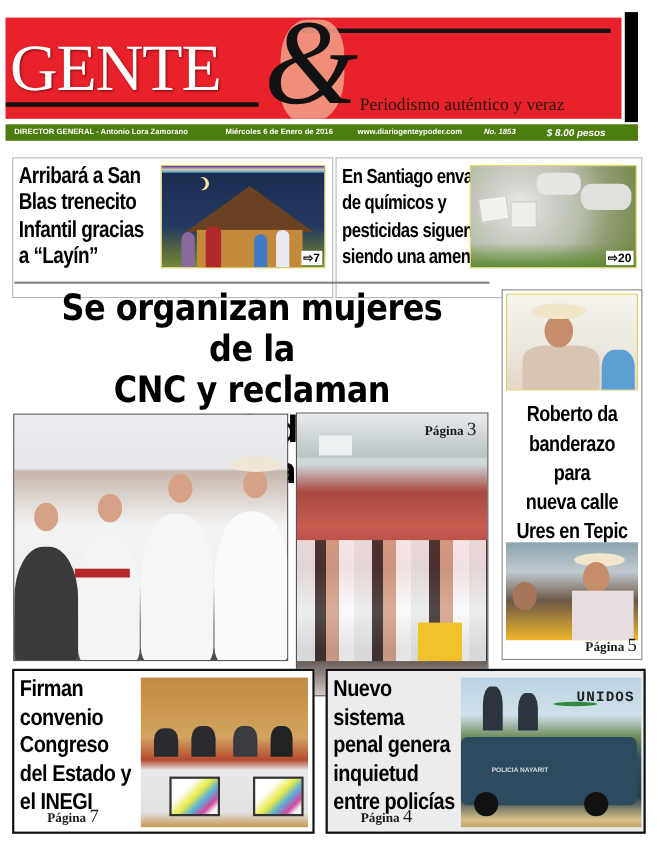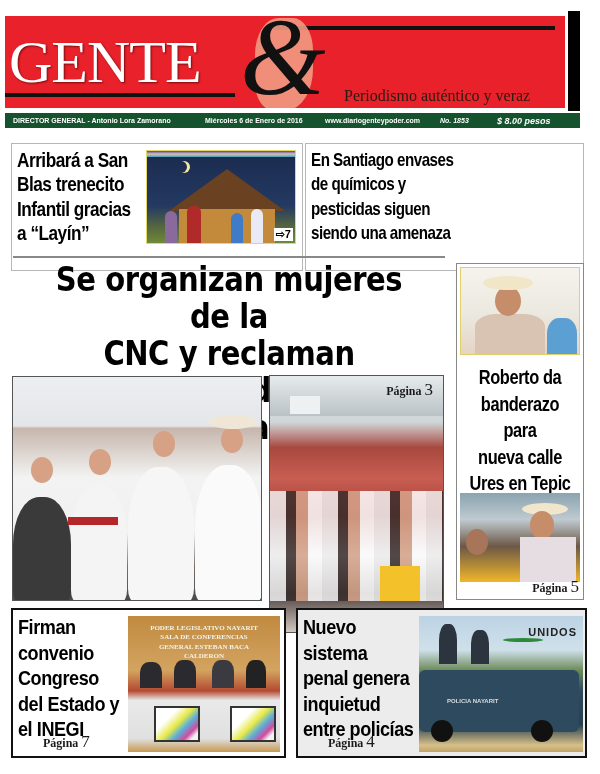--- a/index.html
+++ b/index.html
@@ -8,24 +8,24 @@
     
     .masthead { position: absolute; left: 5px; top: 16px; width: 560px; height: 92px; background: #e8212a; overflow: hidden; }
     .mast-side-bar { position: absolute; left: 568px; top: 11px; width: 12px; height: 100px; background: #000; }
     .tagline-top { position: absolute; left: 28px; top: 3px; font-family: "Liberation Serif", serif; font-size: 17px; font-weight: bold; color: #1a1a1a; letter-spacing: 0.5px; }
     .mast-line-top { position: absolute; left: 268px; top: 10px; width: 282px; height: 4px; background: #111; }
     .mast-line-bottom { position: absolute; left: 0; top: 77px; width: 230px; height: 4px; background: #111; }
     .mast-left { position: absolute; left: 4px; top: 16px; font-family: "Liberation Serif", serif; font-size: 60px; color: #fff; letter-spacing: -1px; text-shadow: 1px 1px 2px #7a0a0e; line-height: 1; }
     .mast-right { position: absolute; left: 320px; top: 16px; font-family: "Liberation Serif", serif; font-size: 60px; color: #fff; letter-spacing: -1px; text-shadow: 1px 1px 2px #7a0a0e; line-height: 1; }
     .mast-map { position: absolute; left: 250px; top: 2px; width: 58px; height: 92px; background: #f29a83; border-radius: 40% 35% 45% 30%; opacity: 0.9; }
     .mast-amp { position: absolute; left: 235px; top: -14px; font-family: "Liberation Serif", serif; font-style: italic; font-size: 110px; color: #111; line-height: 1; }
-    .tagline-bottom { position: absolute; left: 322px; top: 71px; font-family: "Liberation Serif", serif; font-size: 16px; color: #2a1a10; margin-left: 17px; }
-
-    
-    .infobar { position: absolute; left: 5px; top: 113px; width: 575px; height: 15px; background: #14532d; color: #fff; font-size: 7px; font-weight: bold; display: flex; align-items: center; }
+    .tagline-bottom { position: absolute; left: 322px; top: 71px; font-family: "Liberation Serif", serif; font-size: 16px; color: #2a1a10; }
+
+    
+    .infobar { position: absolute; left: 5px; top: 113px; width: 575px; height: 15px; background: #4d7c0f; color: #fff; font-size: 7px; font-weight: bold; display: flex; align-items: center; }
     .infobar span { position: absolute; white-space: nowrap; }
 
     
     .teaser { position: absolute; top: 143px; height: 128px; border: 1px solid #b7b7b7; background: #fff; }
     .teaser-title { position: absolute; font-family: "Liberation Sans", sans-serif; font-weight: bold; color: #000; line-height: 1.16; letter-spacing: -0.6px; transform: scaleX(0.82); transform-origin: left top; }
     .teaser-img { position: absolute; overflow: hidden; border: 1px solid #e3d76a; }
     .teaser-pg { position: absolute; right: 2px; bottom: 2px; background: #fff; font-size: 11px; font-weight: bold; padding: 0 2px; }
 
     .nativity { background: linear-gradient(180deg, #1b2a4e 0%, #243a62 60%, #5b6b3c 85%, #6f8a3a 100%); }
     .nativity .band { position:absolute; left:0; top:0; width:100%; height:6px; background: linear-gradient(180deg,#5d3b9a,#d6c6ae,#4aa0c4); }
@@ -112,20 +112,28 @@
     <div class="teaser-pg">⇨7</div>
   </div>
 </div>
 
 <div class="teaser" style="left:305px;width:279px;">
   <div class="teaser-title" style="left:5px;top:4px;font-size:18.5px;line-height:1.32;">
     <div>En Santiago envases</div>
     <div>de químicos y</div>
     <div>pesticidas siguen</div>
     <div>siendo una amenaza</div>
+  </div>
+  <div class="teaser-img trash" style="left:121px;top:6px;width:152px;height:94px;">
+    <div class="box3"></div>
+    <div class="box4"></div>
+    <div class="box1"></div>
+    <div class="box2"></div>
+    <div class="grass"></div>
+    <div class="teaser-pg">⇨20</div>
   </div>
 </div>
 
 <div class="divider-top"></div>
 <div class="headline">
   <div>Se organizan mujeres de la</div>
   <div>CNC y reclaman propiedad</div>
   <div>social de la tierra</div>
 </div>
 
@@ -175,45 +183,40 @@
 <div class="bottom-box bb-left">
   <div class="bb-title">
     <div>Firman</div>
     <div>convenio</div>
     <div>Congreso</div>
     <div>del Estado y</div>
     <div>el INEGI</div>
   </div>
   <div class="pg-label" style="left:30px;bottom:4px;margin-top:24px;"><span>Página</span> <b>7</b></div>
   <div class="bb-img congress">
-    <div style="position:absolute;left:14px;top:8px;color:#f6f1e6;font-family:'Liberation Serif',serif;font-weight:bold;font-size:7px;line-height:1.35;text-align:center;width:124px;">
-      <div>PODER LEGISLATIVO NAYARIT</div>
-      <div>SALA DE CONFERENCIAS</div>
-      <div>GENERAL ESTEBAN BACA CALDERON</div>
-    </div>
     <div style="position:absolute;left:12px;top:46px;width:22px;height:26px;background:#2b2b2f;border-radius:40% 40% 0 0;"></div>
     <div style="position:absolute;left:46px;top:44px;width:22px;height:28px;background:#2b2b2f;border-radius:40% 40% 0 0;"></div>
     <div style="position:absolute;left:84px;top:44px;width:22px;height:28px;background:#3a3a40;border-radius:40% 40% 0 0;"></div>
     <div style="position:absolute;left:118px;top:44px;width:20px;height:28px;background:#222;border-radius:40% 40% 0 0;"></div>
     <div style="position:absolute;left:26px;top:90px;width:46px;height:36px;background:linear-gradient(135deg,#fff 30%,#e7e94a 50%,#5bb0d8 65%,#d24aa0 80%,#f2f2f2 90%);border:2px solid #333;"></div>
     <div style="position:absolute;left:102px;top:90px;width:46px;height:36px;background:linear-gradient(135deg,#fff 30%,#e7e94a 50%,#5bb0d8 65%,#d24aa0 80%,#f2f2f2 90%);border:2px solid #333;"></div>
   </div>
 </div>
 
 <div class="bottom-box bb-right">
   <div class="bb-title">
     <div>Nuevo</div>
     <div>sistema</div>
     <div>penal genera</div>
     <div>inquietud</div>
     <div>entre policías</div>
   </div>
   <div class="pg-label" style="left:30px;bottom:4px;"><span>Página</span> <b>4</b></div>
   <div class="bb-img police">
-    <div style="position:absolute;right:6px;top:10px;font-size:11px;font-weight:bold;color:#222;letter-spacing:1px;">UNIDOS</div>
+    <div style="position:absolute;right:6px;top:10px;font-size:13px;font-weight:bold;color:#222;letter-spacing:1px;font-family:Liberation Mono, monospace;">UNIDOS</div>
     <div style="position:absolute;right:40px;top:22px;width:40px;height:4px;background:#2e8a3a;border-radius:50%;"></div>
     <div style="position:absolute;left:20px;top:8px;width:18px;height:40px;background:#2c3440;border-radius:40% 40% 0 0;"></div>
     <div style="position:absolute;left:52px;top:14px;width:18px;height:34px;background:#2c3440;border-radius:40% 40% 0 0;"></div>
     <div style="position:absolute;left:0;top:54px;width:160px;height:62px;background:#2d4a5e;border-radius:6px;"></div>
     <div style="position:absolute;left:28px;top:82px;color:#d8dee2;font-size:6px;font-weight:bold;">POLICIA NAYARIT</div>
     <div style="position:absolute;left:12px;top:104px;width:22px;height:22px;background:#111;border-radius:50%;"></div>
     <div style="position:absolute;left:112px;top:104px;width:22px;height:22px;background:#111;border-radius:50%;"></div>
   </div>
 </div>
 

